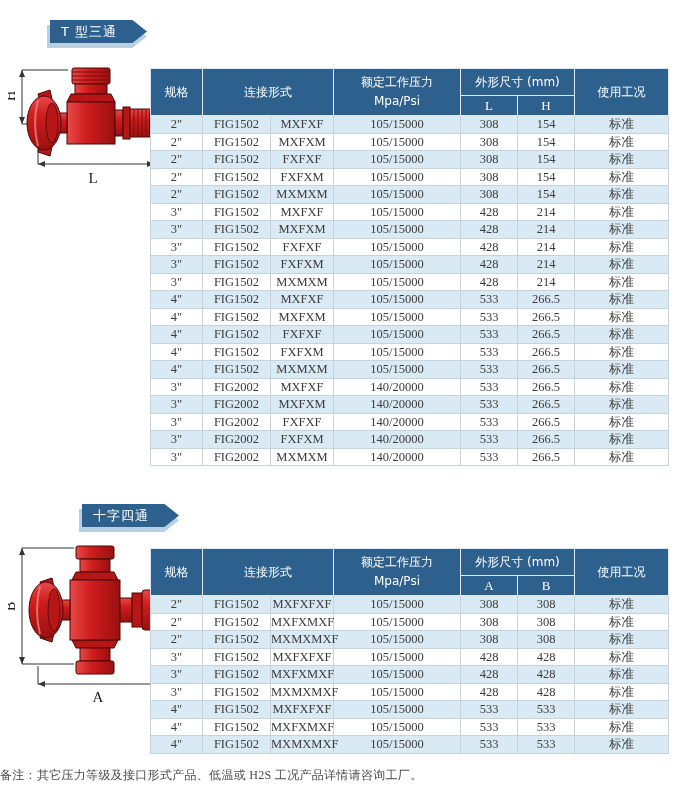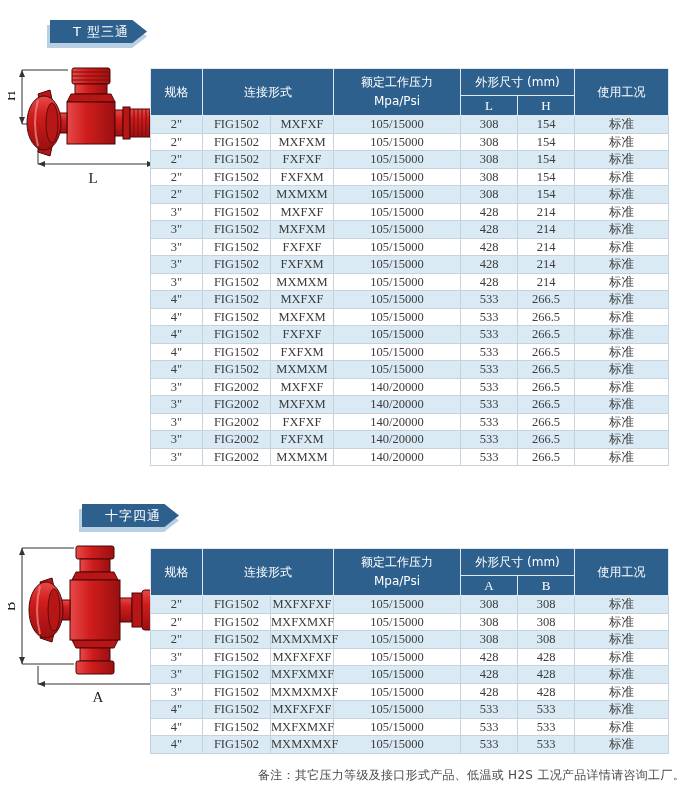--- a/index.html
+++ b/index.html
@@ -14,21 +14,21 @@
   .badge-shadow {
     position:absolute; left:-3px; top:5px; width:100px; height:23px;
     background:#b9cfe2;
     clip-path:polygon(0 0, 85% 0, 100% 50%, 85% 100%, 0 100%);
   }
   .badge {
     position:absolute; left:0; top:0; width:97px; height:23px;
     background:#2e608e; color:#ffffff;
     clip-path:polygon(0 0, 85% 0, 100% 50%, 85% 100%, 0 100%);
     font-size:13px; letter-spacing:1px;
-    display:flex; align-items:center; padding-left:23px;
+    display:flex; align-items:center; padding-left:11px;
   }
   .badge-t-pos { left:50px; top:20px; }
   .badge-x-pos { left:50px; top:504px;margin-left:32px; }
 
   
   .spec-table {
     position:absolute; left:150px; width:518px;
     border-collapse:collapse; table-layout:fixed;
     font-family:"Liberation Serif","DejaVu Serif",serif;
     font-size:12.5px; color:#3b3b3b;
@@ -52,21 +52,21 @@
   .spec-table tbody tr:nth-child(even) { background:#ffffff; }
 
   
   .diagram { position:absolute; }
   .diagram-t-pos { left:8px; top:56px; }
   .diagram-x-pos { left:8px; top:536px; }
 
   
   .footnote {
     position:absolute; top:767px; left:0; right:8px;
-    text-align:right; font-size:12px; color:#4a4a4a; letter-spacing:0.3px;
+    text-align:left; font-size:12px; color:#4a4a4a; letter-spacing:0.3px;font-family:Liberation Serif, serif;
   }
 </style>
 </head>
 <body>
 
 <div class="page">
 
   <div class="badge-wrap badge-t-pos">
     <div class="badge-shadow"></div>
     <div class="badge">T 型三通</div>

